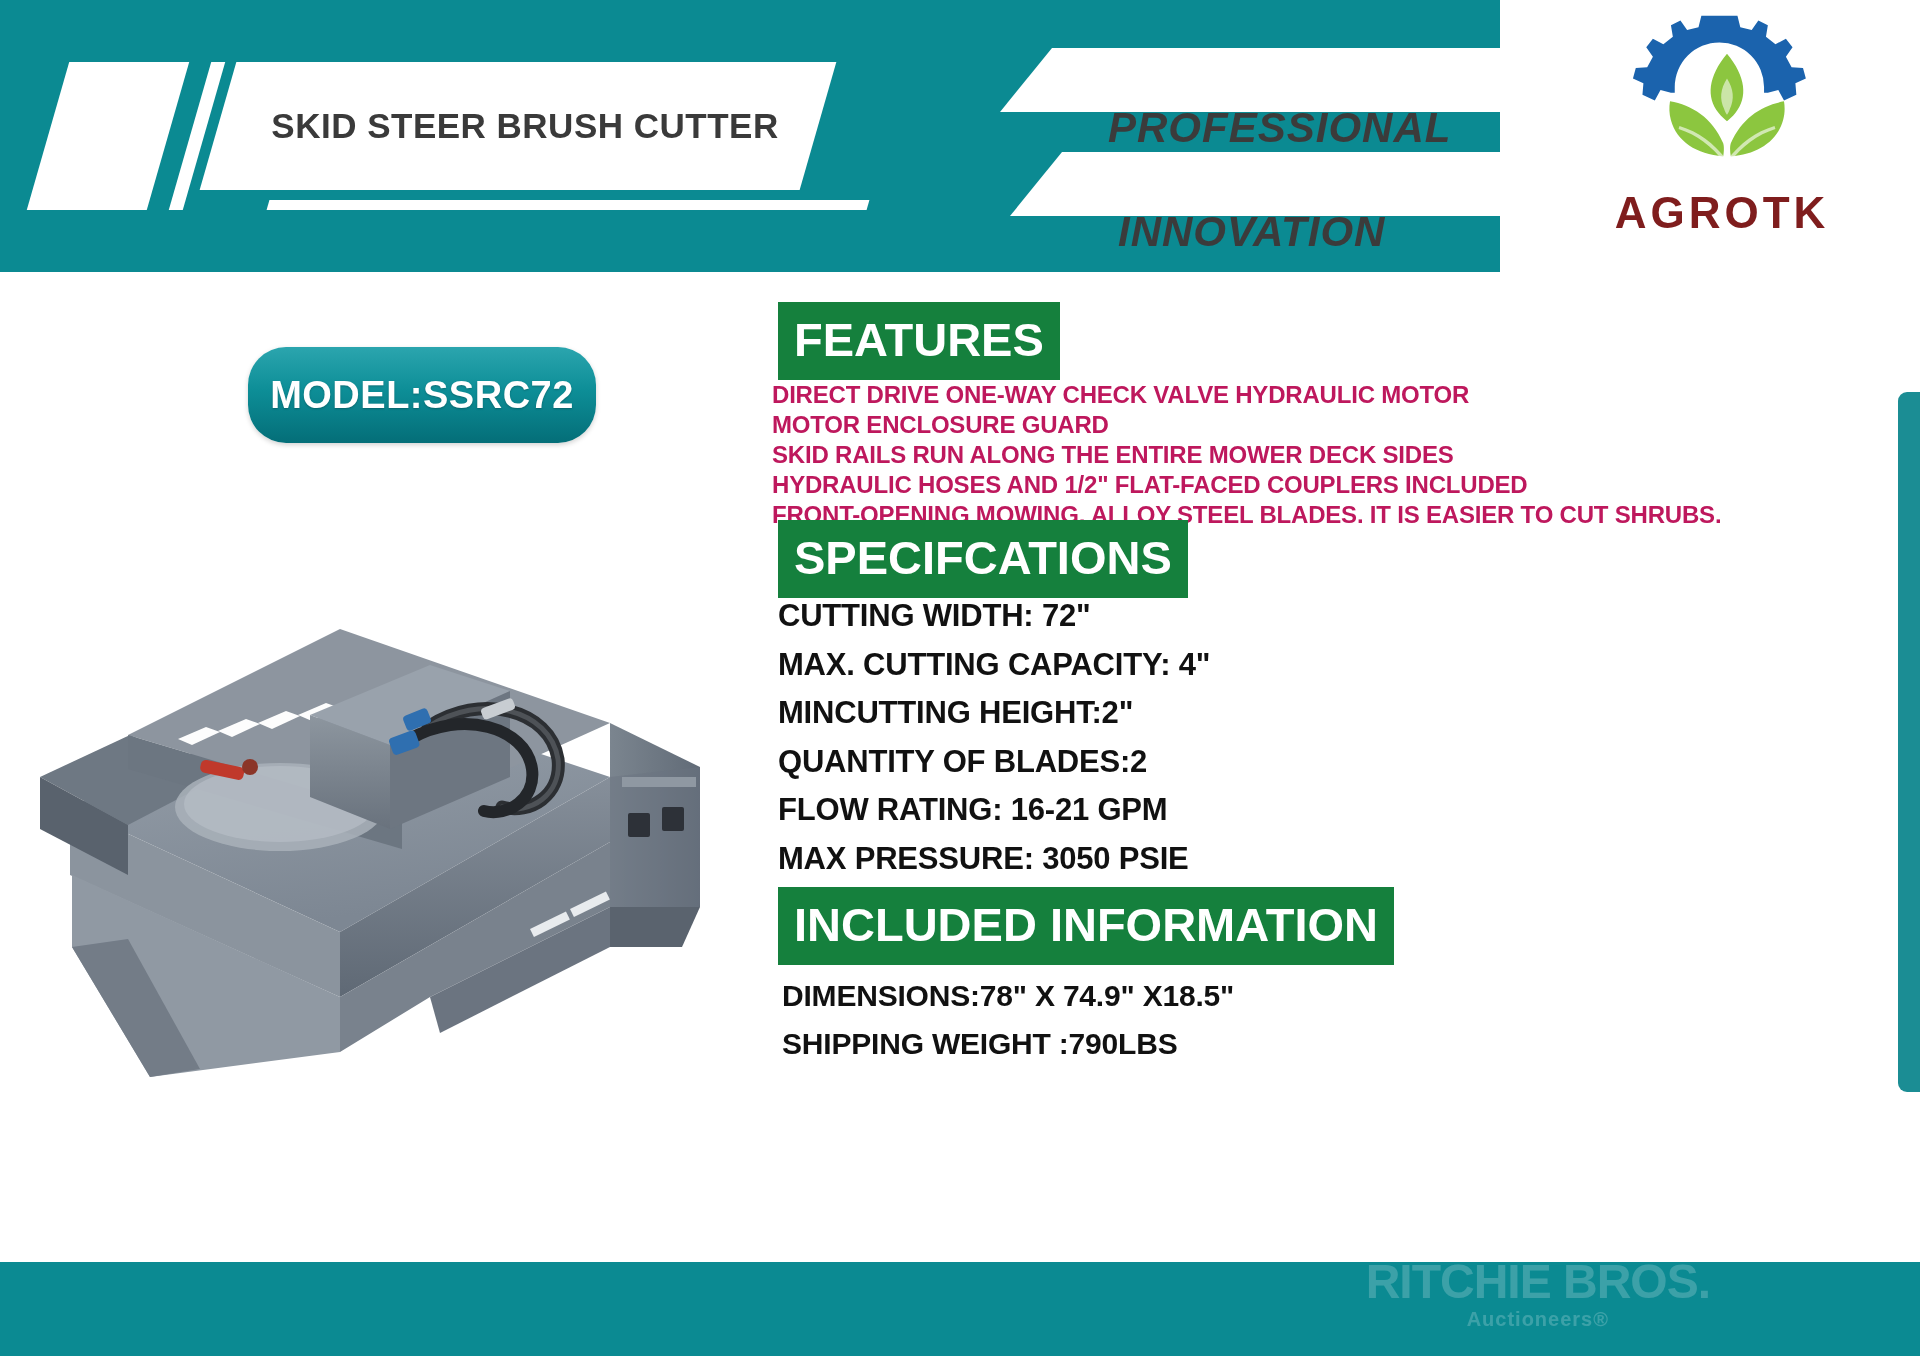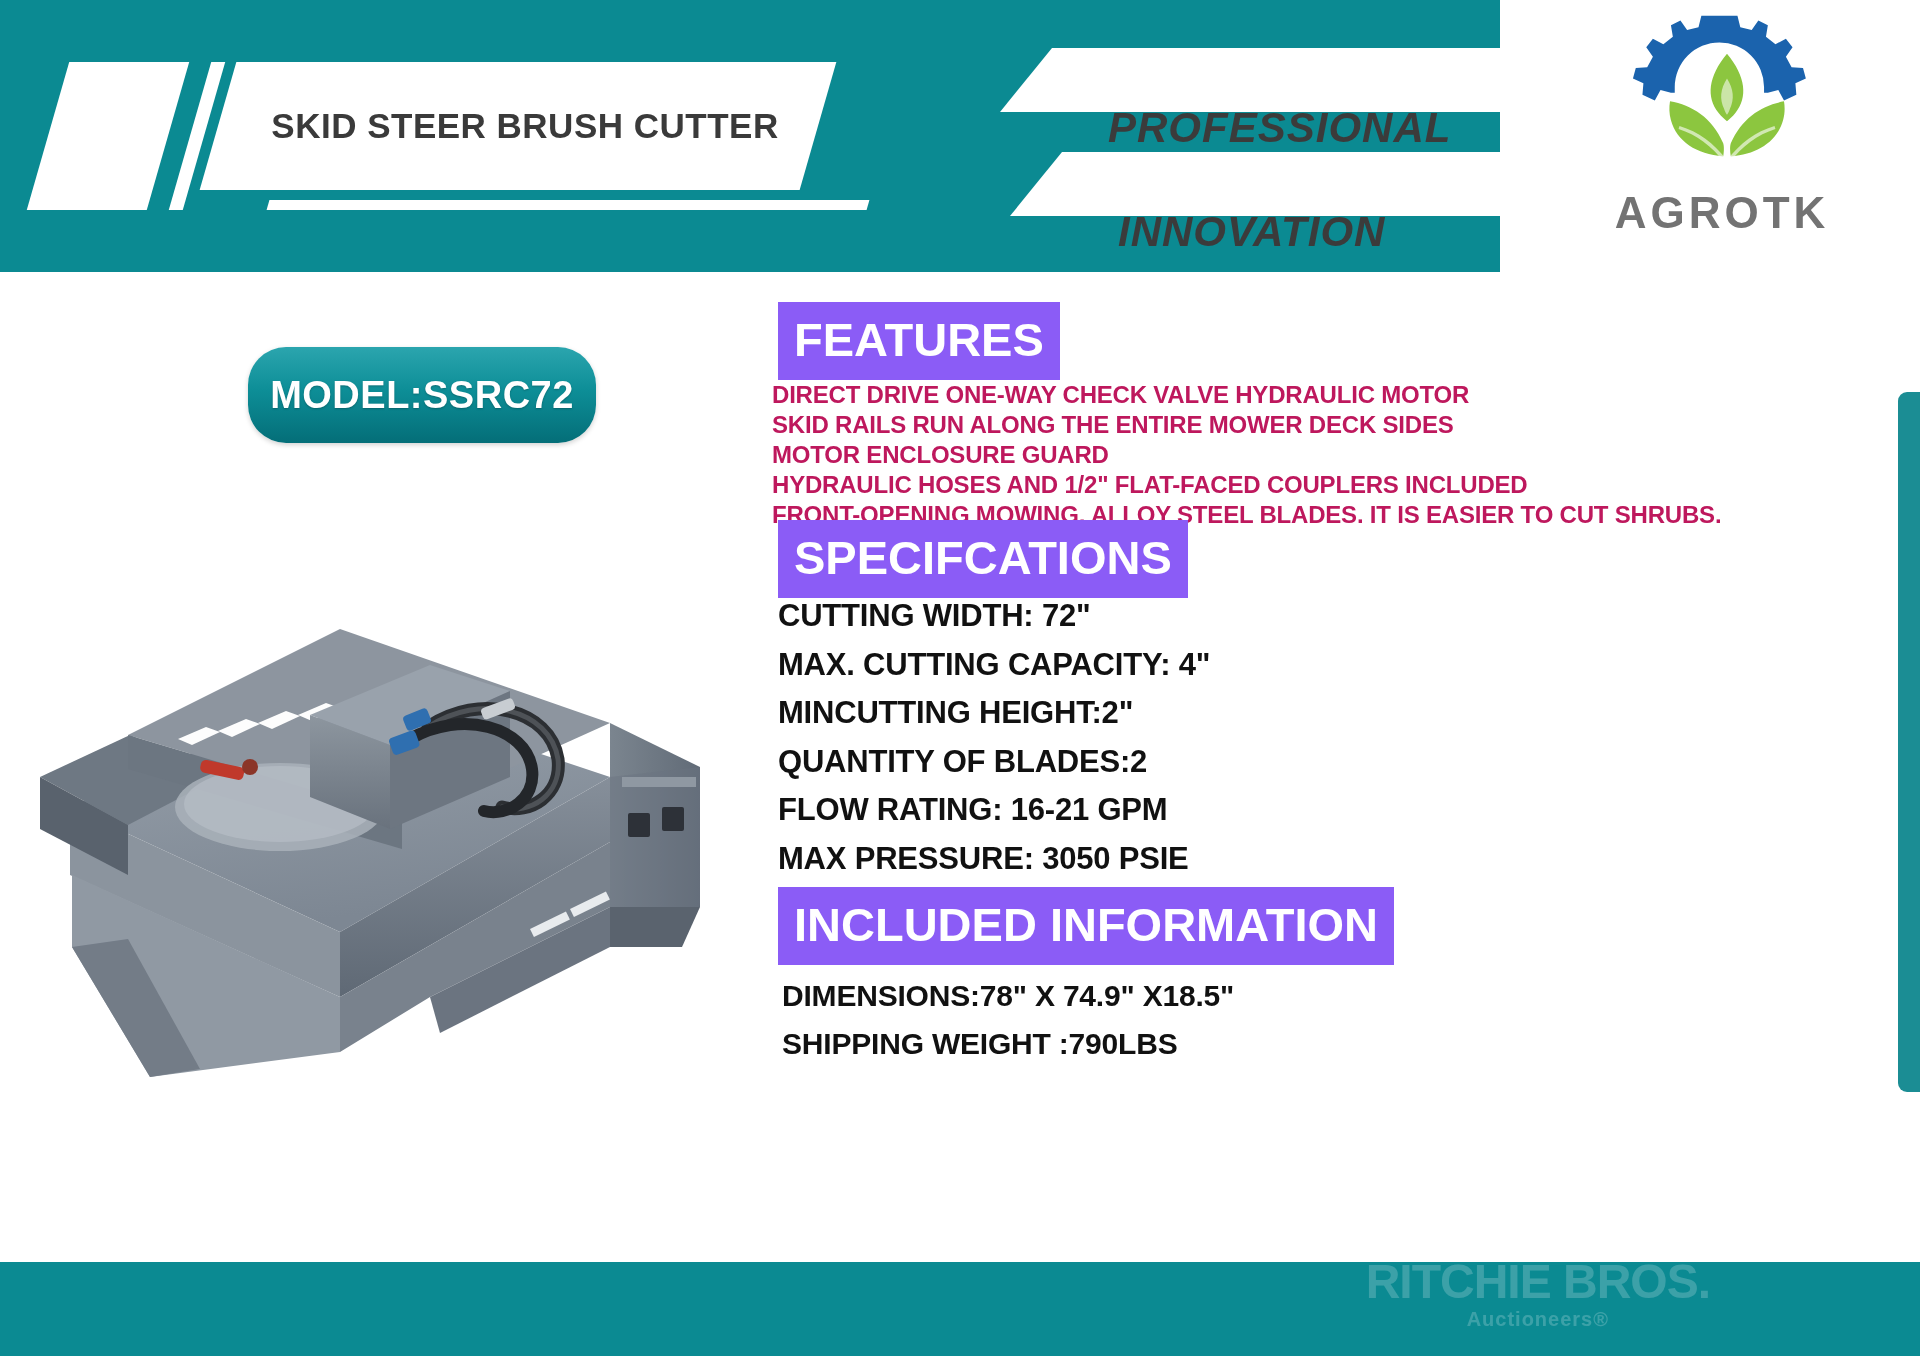--- a/index.html
+++ b/index.html
@@ -75,21 +75,21 @@
   .logo-field{
     position:absolute;right:0;top:0;width:420px;height:272px;
     background:#ffffff;
   }
   .logo-wrap{
     position:absolute;right:48px;top:6px;width:300px;height:258px;
   }
   .logo-mark{position:absolute;left:60px;top:0;width:190px;height:185px;}
   .logo-text{
     position:absolute;left:0;top:182px;width:300px;text-align:center;
-    color:#737373;font-size:44px;font-weight:700;letter-spacing:4px;
+    color:#7f1d1d;font-size:44px;font-weight:700;letter-spacing:4px;
   }
 
   
   .body-area{
     position:absolute;left:0;top:272px;width:1920px;height:990px;
     background:#ffffff;
   }
 
   
   .model-pill{
@@ -108,21 +108,21 @@
   
   .product{
     position:absolute;left:10px;top:205px;width:740px;height:620px;
   }
 
   
   .col-right{position:absolute;left:770px;top:0;width:1060px;height:990px;}
 
   .sec-head{
     display:inline-flex;align-items:center;
-    background:#8b5cf6;color:#ffffff;font-weight:700;
+    background:#15803d;color:#ffffff;font-weight:700;
     padding:4px 16px 8px 16px;
     white-space:nowrap;
   }
   .h-features{position:absolute;left:8px;top:30px;font-size:47px;height:66px;}
   .h-specs{position:absolute;left:8px;top:248px;font-size:47px;height:66px;}
   .h-packing{position:absolute;left:8px;top:615px;font-size:47px;height:66px;}
 
   .feat-list{
     position:absolute;left:2px;top:108px;width:1000px;
     color:#be185d;font-size:24px;font-weight:600;line-height:30px;
@@ -288,22 +288,22 @@
 
     <polygon points="62,470 140,600 190,592 118,462" fill="#737c87"></polygon>
   </svg>
 
   <div class="col-right">
 
     <div class="sec-head h-features">FEATURES</div>
 
     <div class="feat-list">
       <div>DIRECT DRIVE ONE-WAY CHECK VALVE HYDRAULIC MOTOR</div>
+      <div>MOTOR ENCLOSURE GUARD</div>
       <div>SKID RAILS RUN ALONG THE ENTIRE MOWER DECK SIDES</div>
-      <div>MOTOR ENCLOSURE GUARD</div>
       <div>HYDRAULIC HOSES AND 1/2" FLAT-FACED COUPLERS INCLUDED</div>
       <div>FRONT-OPENING MOWING, ALLOY STEEL BLADES. IT IS EASIER TO CUT SHRUBS.</div>
     </div>
 
     <div class="sec-head h-specs">SPECIFCATIONS</div>
 
     <div class="spec-list">
       <div>CUTTING WIDTH: 72"</div>
       <div>MAX. CUTTING CAPACITY: 4"</div>
       <div>MINCUTTING HEIGHT:2"</div>

